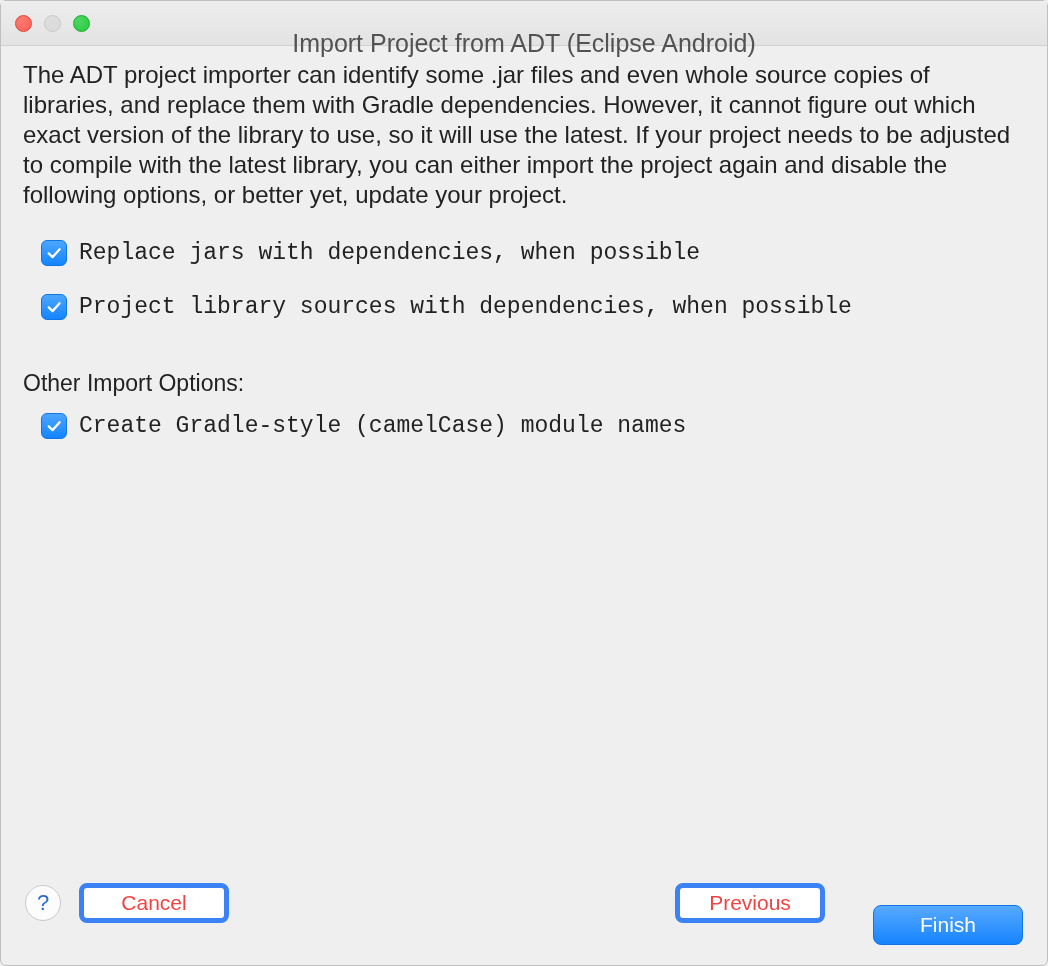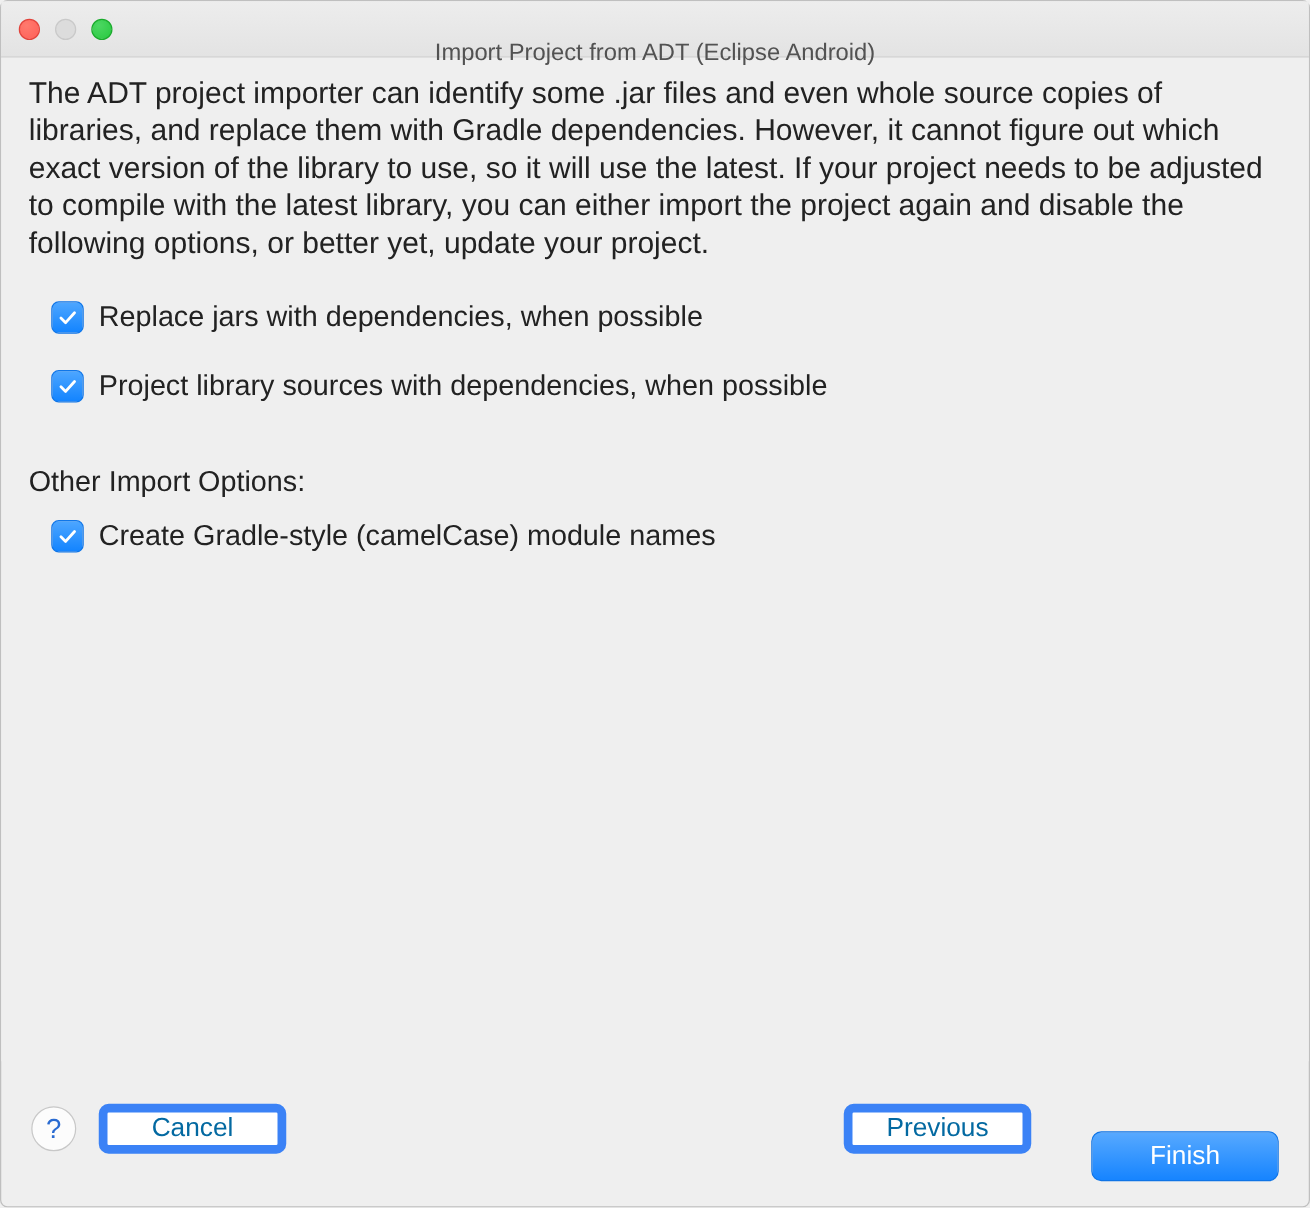--- a/index.html
+++ b/index.html
@@ -52,21 +52,21 @@
     }
     .tl-max {
       background: radial-gradient(circle at 35% 30%, #4cd762, #28c940);
       border: 1px solid #1aab2c;
     }
     .title {
       position: absolute;
       left: 0;
       right: 0;
       text-align: center;
-      font-size: 19px;
+      font-size: 25px;
       color: #525252;
       pointer-events: none;
       margin-top: 40px;
     }
     .content {
       flex: 1;
       padding: 14px 22px 10px 22px;
       display: flex;
       flex-direction: column;
       background: #efefef;
@@ -76,20 +76,21 @@
       color: #222;
       line-height: 1.25;
       margin-bottom: 30px;
     }
     .check-row {
       display: flex;
       align-items: center;
       gap: 12px;
       padding-left: 18px;
       margin-bottom: 28px;
+      font-family: Liberation Mono, monospace;
     }
     .checkbox {
       width: 26px;
       height: 26px;
       background: linear-gradient(to bottom, #4da6ff, #1384ff);
       border-radius: 6px;
       border: 1px solid #1076e8;
       display: flex;
       align-items: center;
       justify-content: center;
@@ -130,23 +131,23 @@
       color: #2a6bd1;
       font-size: 22px;
       font-weight: 500;
       cursor: pointer;
     }
     .btn {
       height: 40px;
       padding: 0 24px;
       font-size: 21px;
       border-radius: 8px;
-      border: 7px solid #3b82f6;
+      border: 5px solid #3b82f6;
       background: #ffffff;
-      color: #0369a1;
+      color: #ef4444;
       cursor: pointer;
       min-width: 150px;
     }
     .btn-primary {
       background: linear-gradient(to bottom, #57a9ff, #1684ff);
       border: 1px solid #0f74e6;
       color: #fff;
       margin-top: 44px;
     }
     .footer-left {

